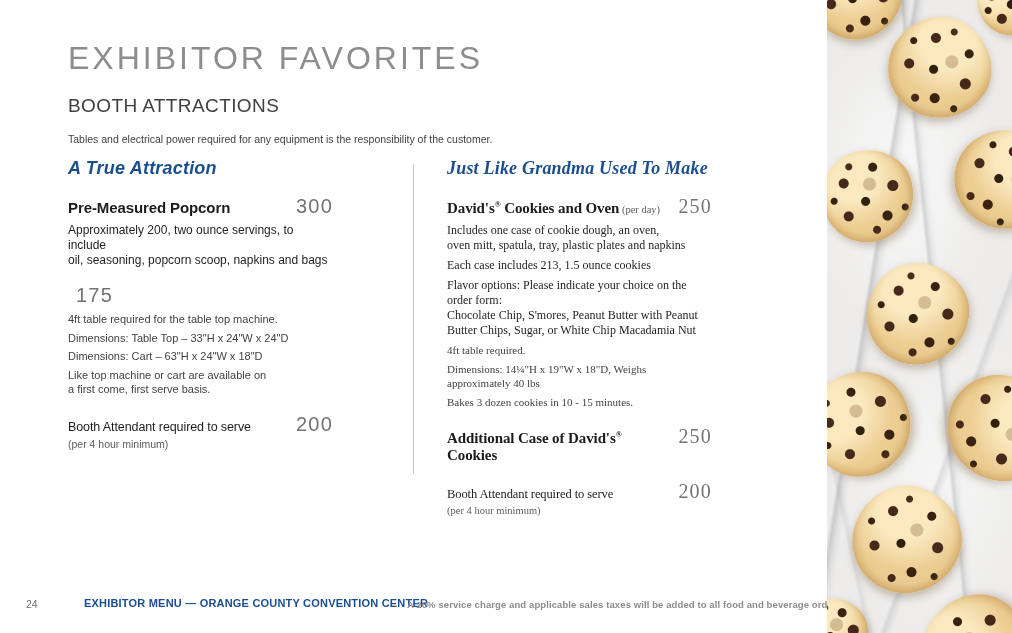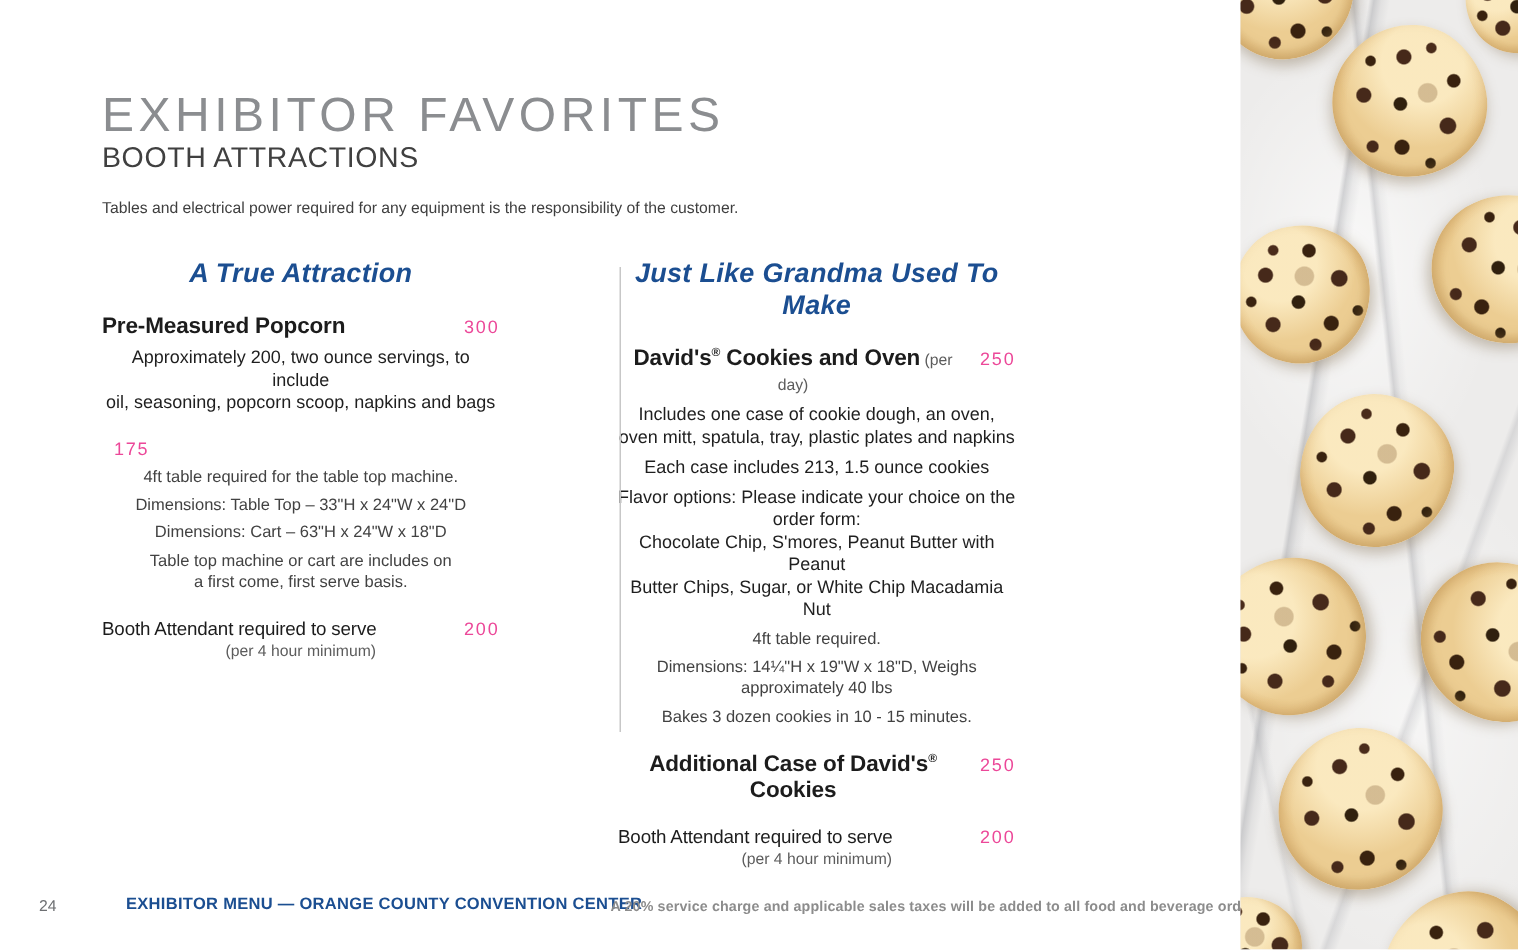--- a/index.html
+++ b/index.html
@@ -1,51 +1,51 @@
 <!DOCTYPE html>
 <html><head>
 <meta charset="utf-8">
 <style>
   html,body{margin:0;padding:0;}
   body{font-family:"Liberation Sans",sans-serif;background:#ffffff;}
   #page{position:relative;width:1012px;height:633px;background:#ffffff;overflow:hidden;}
 
   
   .page-title{
-    position:absolute;left:68px;top:58px;
+    position:absolute;left:68px;top:40px;
     font-size:32px;font-weight:400;color:#8b8d90;letter-spacing:3px;
   }
   .section-title{
     position:absolute;left:68px;top:95px;
     font-size:19px;font-weight:normal;color:#404040;letter-spacing:.4px;
   }
   .note{
     position:absolute;left:68px;top:133px;
     font-size:10.5px;color:#3f3f3f;
   }
 
   
-  #menu-columns{position:absolute;left:68px;top:172px;width:660px;display:flex;text-align:center;}
+  #menu-columns{position:absolute;left:68px;top:158px;width:660px;display:flex;}
   .menu-col{width:265px;}
-  .menu-col + .menu-col{margin-left:79px;}
+  .menu-col + .menu-col{margin-left:114px;font-family:Liberation Serif, serif;}
   .col-divider{
     position:absolute;left:345px;top:6px;width:1px;height:310px;background:#c7c7c7;
   }
   .col-header{
     font-size:18px;font-weight:bold;font-style:italic;color:#1b4e91;
     margin:0 0 15px 0;letter-spacing:.2px;
   }
   .item{margin-top:16px;}
   .item:first-of-type{margin-top:0;}
   .item-head{display:flex;justify-content:space-between;align-items:baseline;}
   .item-title{font-size:15px;font-weight:bold;color:#1c1c1c;letter-spacing:-.1px;}
   .item-title.plain{font-size:12.5px;font-weight:normal;color:#1c1c1c;}
   .item-title .suffix{font-size:10.5px;font-weight:normal;color:#5c5c5c;letter-spacing:0;}
   .item-title .reg{font-size:8px;vertical-align:super;line-height:0;}
-  .price{font-size:12px;color:#ec4899;letter-spacing:1.2px;margin-left:8px;white-space:nowrap;}
+  .price{font-size:20px;color:#737373;letter-spacing:1.2px;margin-left:8px;white-space:nowrap;}
   .block{margin-top:5px;}
   .block.spec + .block.spec{margin-top:4px;}
   .line{display:block;}
   .line.desc{font-size:12px;color:#1f1f1f;line-height:15px;}
   .line.spec{font-size:11px;color:#424242;line-height:14.5px;}
   .sub{font-size:10.5px;color:#5c5c5c;margin-top:2px;}
 
   
   .page-number{position:absolute;left:26px;top:598px;font-size:10.5px;color:#6d6f72;}
   .footer-title{position:absolute;left:84px;top:597px;font-size:11px;font-weight:bold;color:#1b4e91;letter-spacing:.2px;}
@@ -114,21 +114,21 @@
           <div class="block spec">
             <span class="line spec">4ft table required for the table top machine.</span>
           </div>
           <div class="block spec">
             <span class="line spec">Dimensions: Table Top – 33"H x 24"W x 24"D</span>
           </div>
           <div class="block spec">
             <span class="line spec">Dimensions: Cart – 63"H x 24"W x 18"D</span>
           </div>
           <div class="block spec">
-            <span class="line spec">Table top machine or cart are includes on</span>
+            <span class="line spec">Like top machine or cart are available on</span>
             <span class="line spec">a first come, first serve basis.</span>
           </div>
         </div>
         <div class="item">
           <div class="item-head">
             <span class="item-title plain">Booth Attendant required to serve</span>
             <span class="price">200</span>
           </div>
           <div class="sub">(per 4 hour minimum)</div>
         </div>

